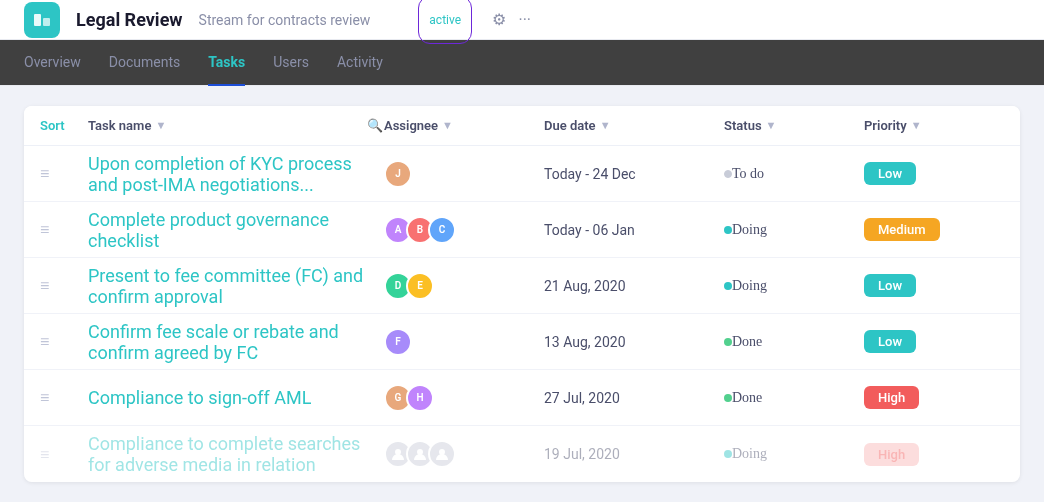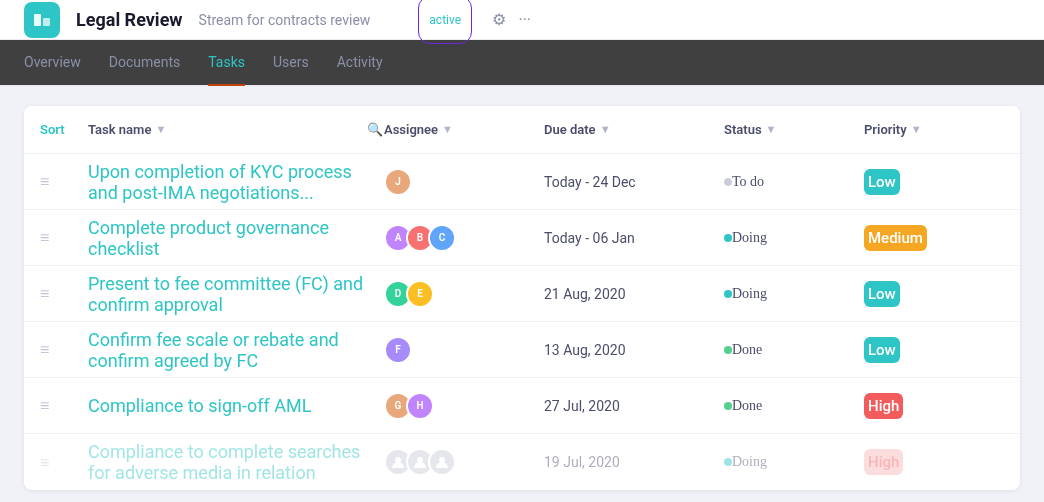--- a/index.html
+++ b/index.html
@@ -37,41 +37,41 @@
       border-bottom: 1px solid #e8eaf0;
     }
     .nav-tab {
       padding: 14px 0;
       color: #8a8fa8;
       cursor: pointer;
       font-size: 14px;
       border-bottom: 2px solid transparent;
       margin-bottom: -1px;
     }
-    .nav-tab.active { color: #2dc5c5; border-bottom: 2px solid #c2410c; font-weight: 400; }
+    .nav-tab.active { color: #2dc5c5; border-bottom: 2px solid #1d4ed8; font-weight: 700; }
 
     .main-content {
       background: #f0f2f8;
       padding: 20px 24px;
       min-height: calc(100vh - 96px);
     }
 
     .task-table-wrapper {
       background: #fff;
       border-radius: 8px;
       box-shadow: 0 1px 4px rgba(0,0,0,0.08);
       overflow: hidden;
     }
 
     .table-header-row {
       display: grid;
       grid-template-columns: 48px 1fr 160px 180px 140px 140px;
       align-items: center;
       padding: 0 16px;
-      height: 48px;
+      height: 40px;
       background: #fff;
       border-bottom: 1px solid #edf0f7;
     }
     .col-header {
       display: flex; align-items: center; gap: 4px;
       font-size: 13px; font-weight: 600; color: #4a4e6a;
     }
     .col-header .filter-icon { color: #b0b5cc; font-size: 11px; }
     .sort-label { color: #2dc5c5; font-size: 13px; font-weight: 600; }
 
@@ -105,23 +105,23 @@
     .due-date { color: #4a4e6a; font-size: 14px; }
 
     .status-cell { display: flex; align-items: center; color: #4a4e6a; font-size: 14px; font-family: Liberation Serif, serif; }
     .status-dot { width: 8px; height: 8px; border-radius: 50%; }
     .dot-todo { background: #c8ccd8; border: 1px solid #c8ccd8; }
     .dot-doing { background: #2dc5c5; }
     .dot-done { background: #52d08e; }
 
     .priority-badge {
       display: inline-block;
-      padding: 4px 4px;
+      padding: 4px 14px;
       border-radius: 6px;
-      font-size: 15px;
+      font-size: 13px;
       font-weight: 500;
     }
     .priority-low { background: #2dc5c5; color: #fff; }
     .priority-medium { background: #f5a623; color: #fff; }
     .priority-high { background: #f25c5c; color: #fff; }
     .priority-high-light { background: #f9b3b3; color: #f25c5c; }
 
     
     .av1 { background: #e8a87c; }
     .av2 { background: #c084fc; }

